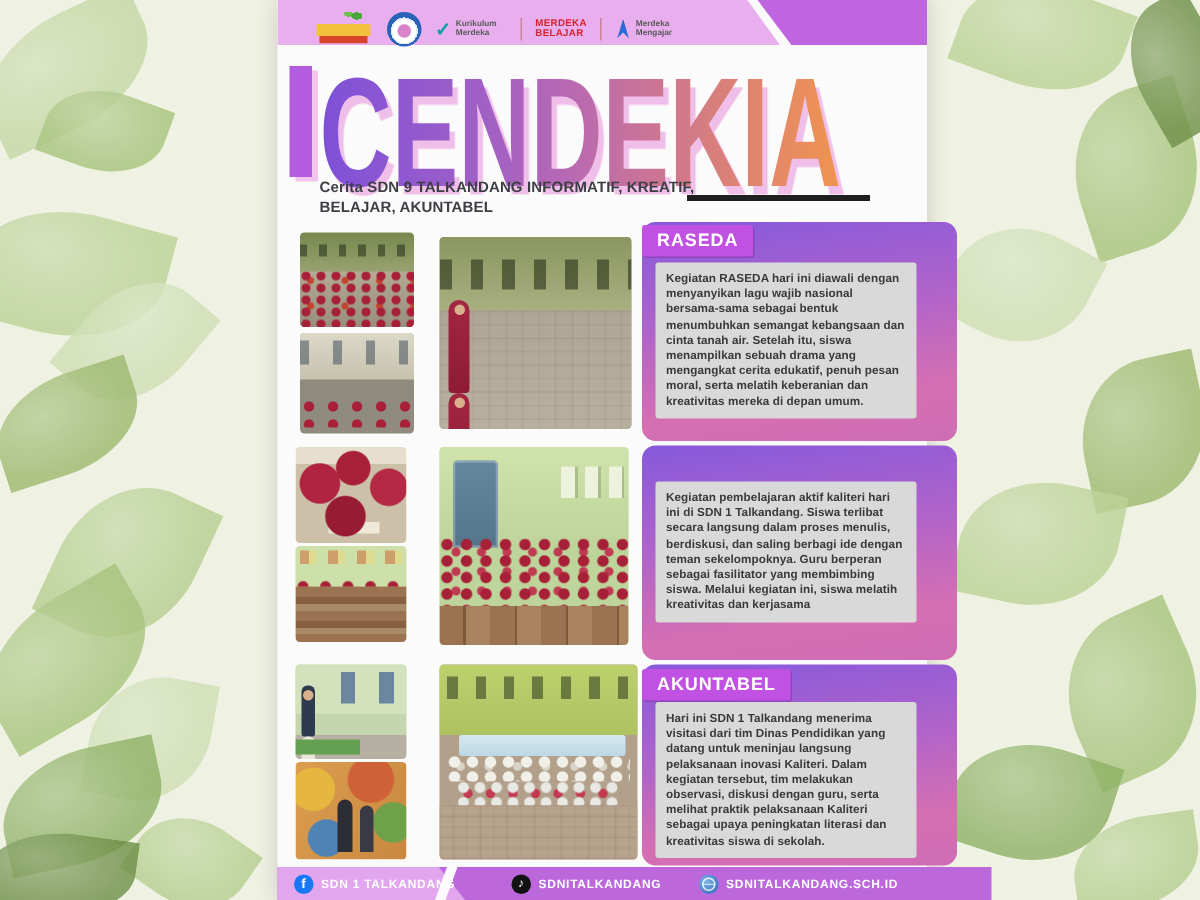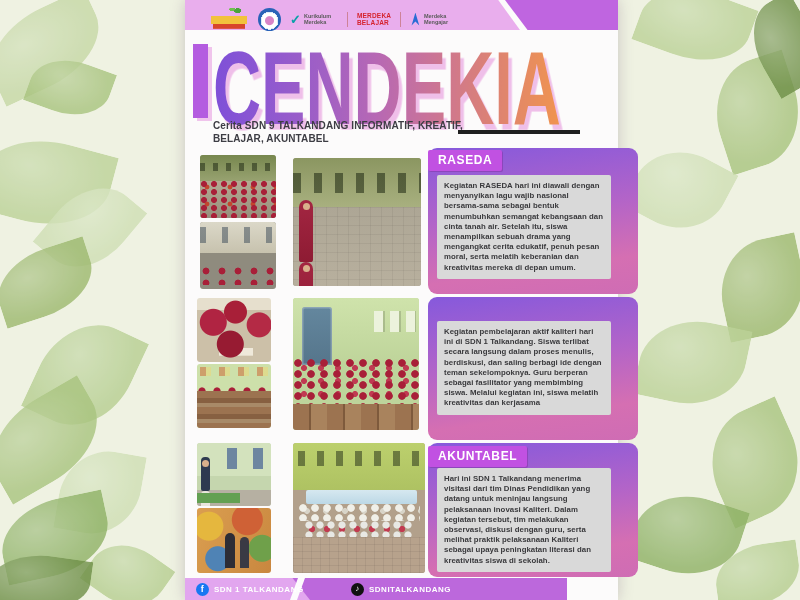--- a/index.html
+++ b/index.html
@@ -137,25 +137,25 @@
       radial-gradient(circle at 5px 4px,#f0efe8 3.4px,transparent 4.2px) 0 0/12px 10px,
       radial-gradient(circle at 9px 7px,#d8d4c8 2.6px,transparent 3.2px) 0 0/19px 12px}
   .v3c .row2{left:8%;right:8%;top:60%;height:12%;background:
       radial-gradient(circle at 5px 4px,#e8e8e4 3.2px,transparent 4px) 0 0/11px 10px,
       radial-gradient(circle at 8px 8px,#c23a50 2.8px,transparent 3.4px) 0 0/15px 11px}
   .v3c .pav{left:0;right:0;bottom:0;height:28%;background:
       repeating-linear-gradient(rgba(0,0,0,.06) 0 1px,transparent 1px 7px),
       repeating-linear-gradient(90deg,rgba(0,0,0,.06) 0 1px,transparent 1px 9px),#b7a28c}
 
   
-  .footer{position:absolute;left:0;bottom:0;width:382px;height:22px;background:#bc68dc}
+  .footer{position:absolute;left:0;bottom:0;width:476px;height:22px;background:#bc68dc}
   .fleft{position:absolute;left:0;top:0;width:125px;height:22px;background:#e2a6ef;clip-path:polygon(0 0,86% 0,100% 100%,0 100%)}
   .fdiv{position:absolute;left:109px;top:0;width:7px;height:22px;background:#fdfbfd;transform:skewX(-20deg)}
   .fitem{position:absolute;top:0;height:22px;display:flex;align-items:center;gap:5px;color:#fff;font-size:8px;font-weight:800;letter-spacing:.5px;white-space:nowrap}
-  .f1{left:11px}.f2{left:166px}.f3{left:281px}
+  .f1{left:11px}.f2{left:156px}.f3{left:281px}
   .sicon{width:13px;height:13px;border-radius:50%;display:flex;align-items:center;justify-content:center;flex:0 0 auto}
   .fb{background:#1877f2}.fb::before{content:"f";color:#fff;font-size:9px;font-weight:900;line-height:1}
   .tk{background:#111}.tk::before{content:"\266A";color:#fff;font-size:8px;line-height:1}
   .gl{background:radial-gradient(circle at 35% 35%,#7fb3e8,#2a62b8);position:relative}
   .gl::before{content:"";position:absolute;inset:2px;border-radius:50%;border:1px solid rgba(255,255,255,.85);
       background:linear-gradient(transparent 44%,rgba(255,255,255,.85) 44% 56%,transparent 56%)}
 </style>
 </head>
 <body>
 
@@ -286,15 +286,19 @@
       <div class="fleft"></div>
       <div class="fdiv"></div>
       <div class="fitem f1">
         <span class="sicon fb"></span>
         <span>SDN 1 TALKANDANG</span>
       </div>
       <div class="fitem f2">
         <span class="sicon tk"></span>
         <span>SDNITALKANDANG</span>
       </div>
+      <div class="fitem f3">
+        <span class="sicon gl"></span>
+        <span>SDNITALKANDANG.SCH.ID</span>
+      </div>
     </div>
   </div>
 </div>
 
 </body></html>

